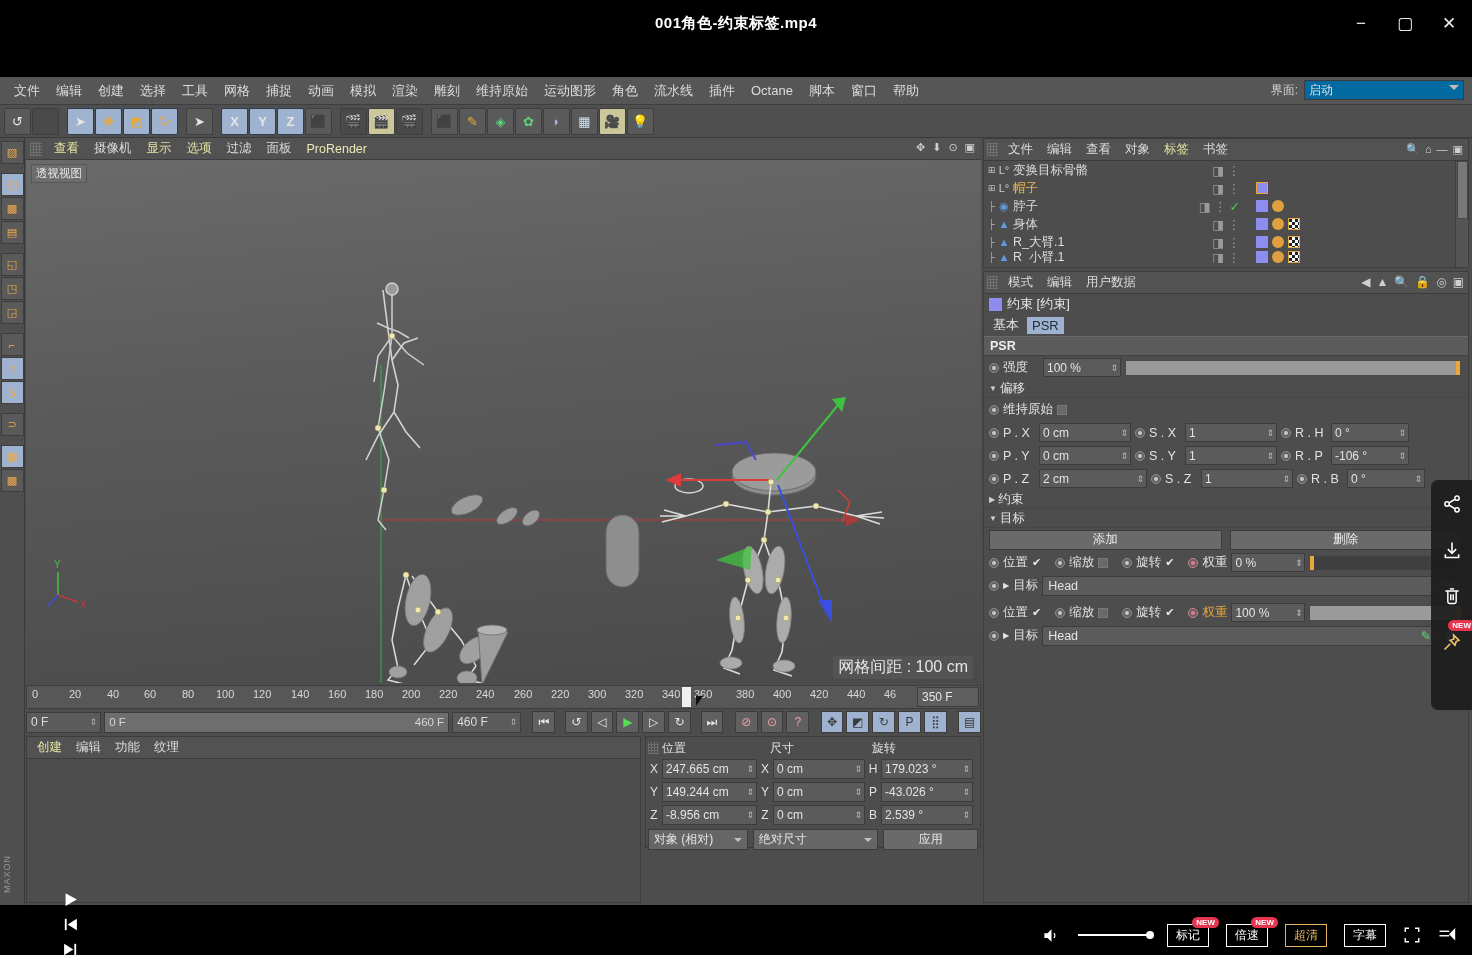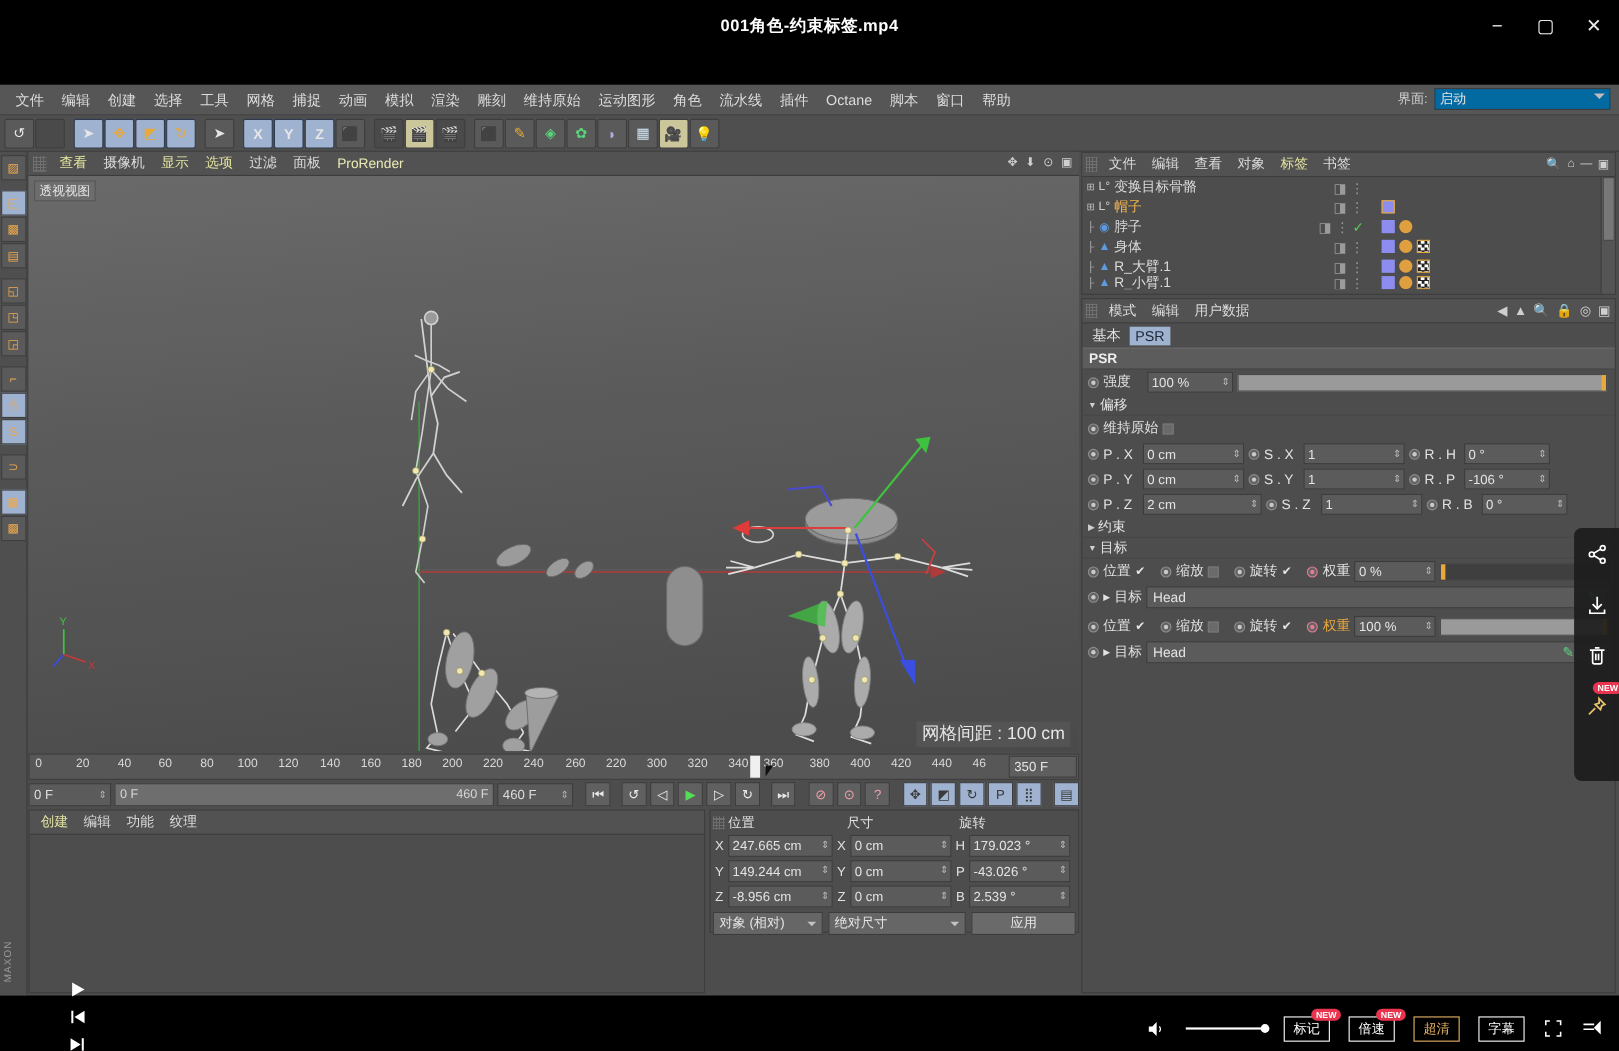--- a/index.html
+++ b/index.html
@@ -693,20 +693,24 @@
         <div class="am-icons">
           <span>◀</span>
           <span>▲</span>
           <span>🔍</span>
           <span>🔒</span>
           <span>◎</span>
           <span>▣</span>
         </div>
       </div>
 
+      <div class="am-title">
+        <span style="display:inline-block;width:13px;height:13px;background:#8d8df0;"></span>
+        <span>约束 [约束]</span>
+      </div>
 
       <div class="am-tabs">
         <span class="am-tab">基本</span>
         <span class="am-tab sel">PSR</span>
       </div>
 
       <div class="am-section">PSR</div>
 
       <div class="am-row">
         <span class="rad on"></span>
@@ -798,20 +802,24 @@
         <span class="caret">▶</span>
         <span>约束</span>
       </div>
 
       <div class="am-group">
         <span class="caret">▼</span>
         <span>目标</span>
       </div>
 
 
+      <div class="am-row" style="padding-right:6px;gap:8px">
+        <div class="btn2">添加</div>
+        <div class="btn2">删除</div>
+      </div>
 
       <div class="am-row" style="padding-right:6px">
         <span class="rad on"></span>
         <span>位置</span>
         <span class="chkmark">✔</span>
         <span style="width:6px"></span>
         <span class="rad on"></span>
         <span>缩放</span>
         <span class="chkb"></span>
         <span style="width:6px"></span>

